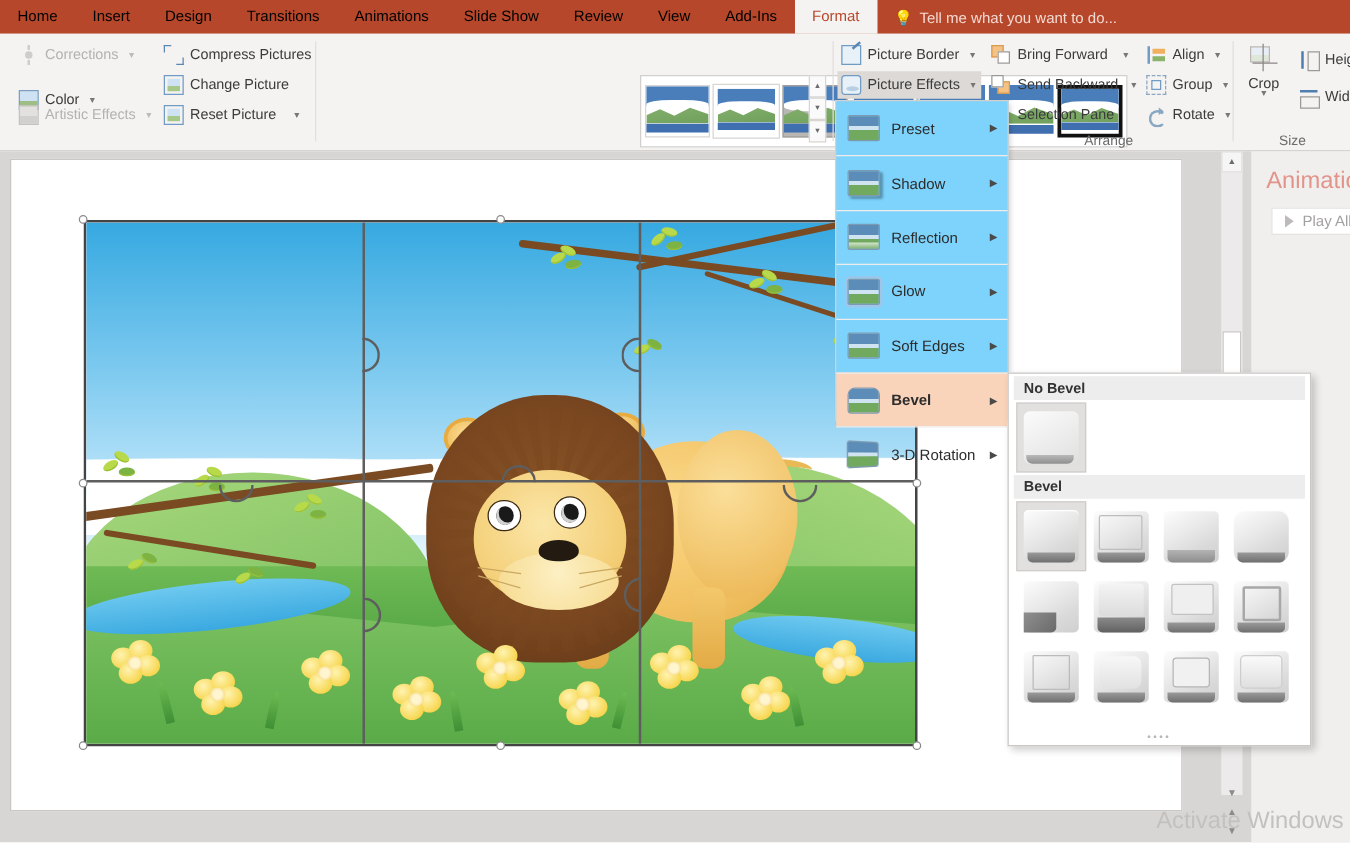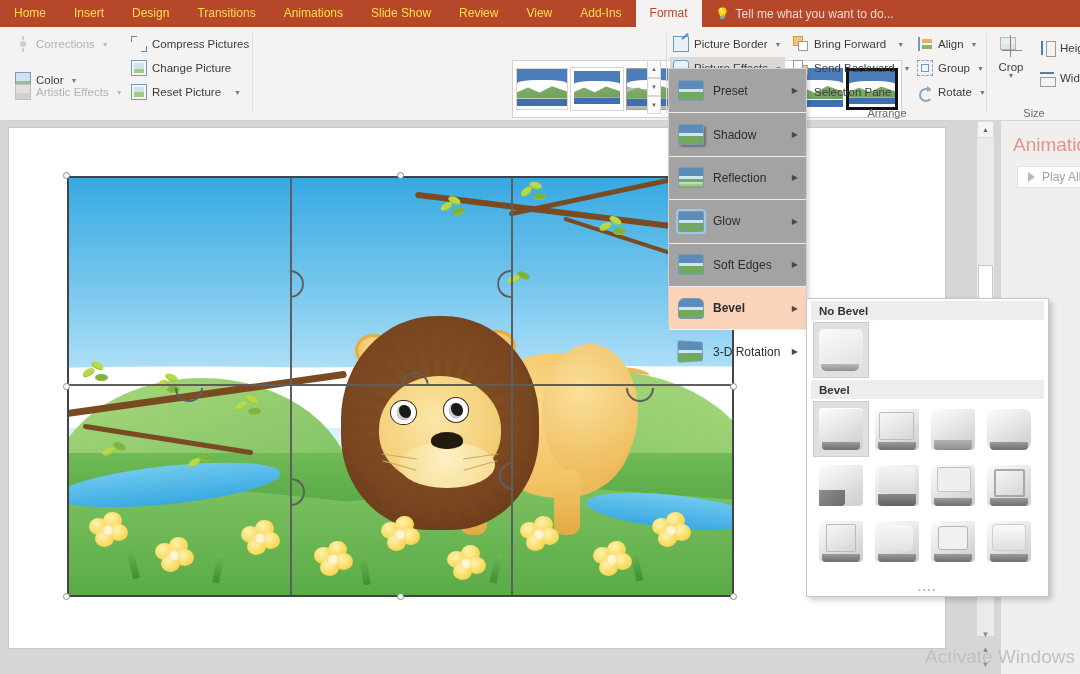--- a/index.html
+++ b/index.html
@@ -13,21 +13,21 @@
   }
 
   
   #tabbar {
     position:absolute; left:0; top:0; width:1080px; height:27px;
     background:#b7472a;
     display:flex; align-items:center;
   }
   .tab {
     height:27px; line-height:27px; padding:0 14px;
-    color:#fde047; font-size:12px; white-space:nowrap; cursor:default;
+    color:#000000; font-size:12px; white-space:nowrap; cursor:default;
   }
   .tab.active {
     background:#f4f3f2; color:#b7472a;
   }
   #tellme {
     display:flex; align-items:center; gap:5px;
     margin-left:14px; color:#f3d9d2; font-size:12px;
   }
   .bulb { font-size:12px; color:#f3d9d2; }
 
@@ -263,22 +263,22 @@
   #vscroll .sbtn { width:17px; height:17px; background:#f6f5f5; border:1px solid #dfdcdc;
      display:flex; align-items:center; justify-content:center; font-size:7px; color:#6d6a6a; }
   #vscroll .thumb { position:absolute; left:1px; width:15px; background:#fff; border:1px solid #c9c6c6; }
   #navbtns { position:absolute; left:977px; top:628px; width:17px; height:46px;
      display:flex; flex-direction:column; align-items:center; gap:3px; }
   .navb { width:14px; height:12px; display:flex; align-items:center; justify-content:center;
      font-size:8px; color:#8d8a8a; }
 
   
   #fxmenu {
-    position:absolute; left:668px; top:68px; width:139px; height:257px;
-    background:#a3a3a3; border:1px solid #d4d0cd; box-shadow:2px 2px 4px rgba(0,0,0,.16);
+    position:absolute; left:668px; top:80px; width:139px; height:257px;
+    background:#7dd3fc; border:1px solid #d4d0cd; box-shadow:2px 2px 4px rgba(0,0,0,.16);
     z-index:30;
   }
   .fxitem { position:relative; height:43.4px; display:flex; align-items:center; gap:9px;
      padding-left:9px; font-size:12px; color:#2c2c2c; }
   .fxitem + .fxitem { border-top:1px solid #efedeb; }
   .fxitem.sel { background:#fad3bb; }
   .fxicon { width:26px; height:21px; flex:0 0 26px; position:relative;
      border:1px solid #7d9ab3; border-radius:2px; overflow:hidden;
      background:linear-gradient(#5b8db8 0 42%, #cfe3f1 42% 58%, #71a95f 58% 100%); }
   .fxicon.rounded { border-radius:6px 6px 3px 3px; }

